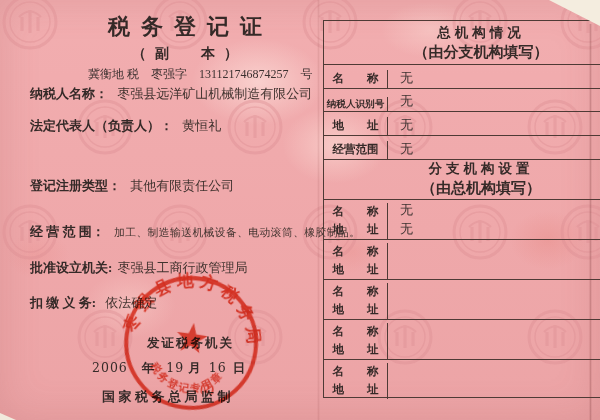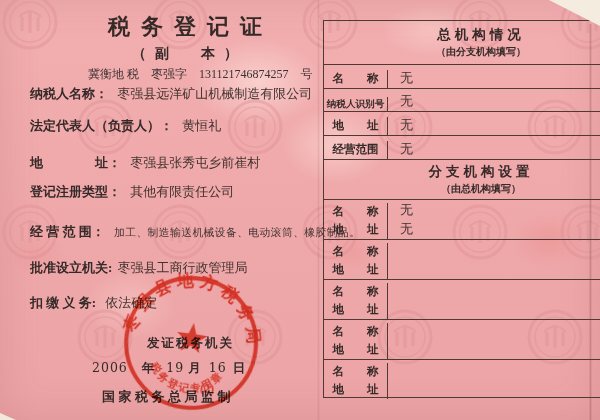--- a/index.html
+++ b/index.html
@@ -31,21 +31,21 @@
   .dateline{position:absolute;left:92px;top:360px;font-size:12.5px;display:flex;align-items:baseline;}
   .dateline .num{font-family:"DejaVu Serif",serif;letter-spacing:1px;}
   .dateline .unit{font-weight:bold;}
   .footer{position:absolute;left:102px;top:388px;font-size:13px;font-weight:bold;letter-spacing:3.5px;}
   
   .rtable{position:absolute;left:323px;top:20px;width:316px;height:378px;
     border:1.6px solid #4e3a35;display:grid;box-sizing:border-box;
     grid-template-rows:43px 23.7px 23.7px 23.7px 23.7px 40px 40px 40px 40px 40px 40px;}
   .rt-head{display:flex;flex-direction:column;align-items:center;justify-content:center;}
   .rt-head .t{font-size:13.5px;font-weight:bold;letter-spacing:4px;}
-  .rt-head .s{font-size:10px;font-weight:bold;margin-top:1px;text-align:center;}
+  .rt-head .s{font-size:15px;font-weight:bold;margin-top:1px;text-align:center;}
   .rrow{display:flex;border-top:1.4px solid #4e3a35;min-height:0;align-items:flex-end;}
   .lcell{width:64px;border-right:1.4px solid #4e3a35;display:flex;flex-direction:column;
     justify-content:center;align-items:center;box-sizing:border-box;}
   .lcell div{font-size:11.5px;font-weight:bold;line-height:1.55;}
   .lcell .tiny{font-size:9.6px;letter-spacing:0;}
   .vcell{flex:1;display:flex;flex-direction:column;justify-content:flex-end;
     padding:0 0 1px 12px;box-sizing:border-box;}
   .vcell div{font-size:13px;line-height:1.4;color:#3c3230;}
   .blk .vcell{justify-content:center;}
   
@@ -108,25 +108,21 @@
   </div>
 
   <div class="f ink" style="top:85px">
     <span class="lab">纳税人名称：</span>
     <span class="val">枣强县远洋矿山机械制造有限公司</span>
   </div>
   <div class="f ink" style="top:117px">
     <span class="lab">法定代表人（负责人）：</span>
     <span class="val">黄恒礼</span>
   </div>
-  <div class="f ink" style="top:154px">
-    <span class="lab">地　　　　址：</span>
-    <span class="val">枣强县张秀屯乡前崔村</span>
-  </div>
-  <div class="f ink" style="top:183px">
+  <div class="f ink" style="top:177px">
     <span class="lab">登记注册类型：</span>
     <span class="val">其他有限责任公司</span>
   </div>
   <div class="f ink small" style="top:223px">
     <span class="lab">经 营 范 围：</span>
     <span class="val">加工、制造输送机械设备、电动滚筒、橡胶制品。</span>
   </div>
   <div class="f ink" style="top:259px">
     <span class="lab">批准设立机关:</span>
     <span class="val" style="margin-left:2px">枣强县工商行政管理局</span>

